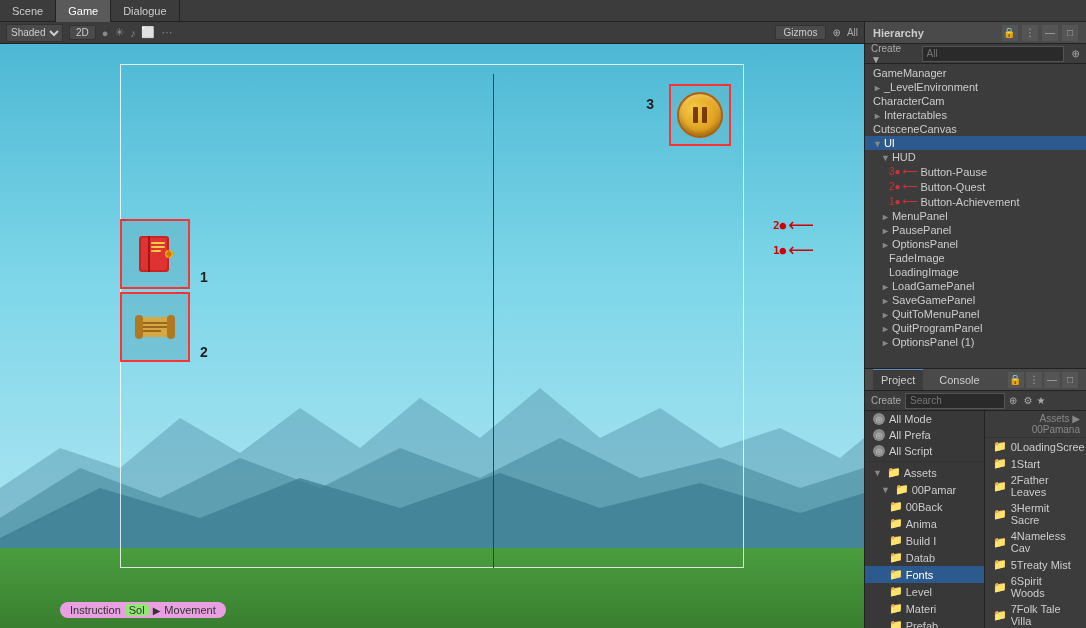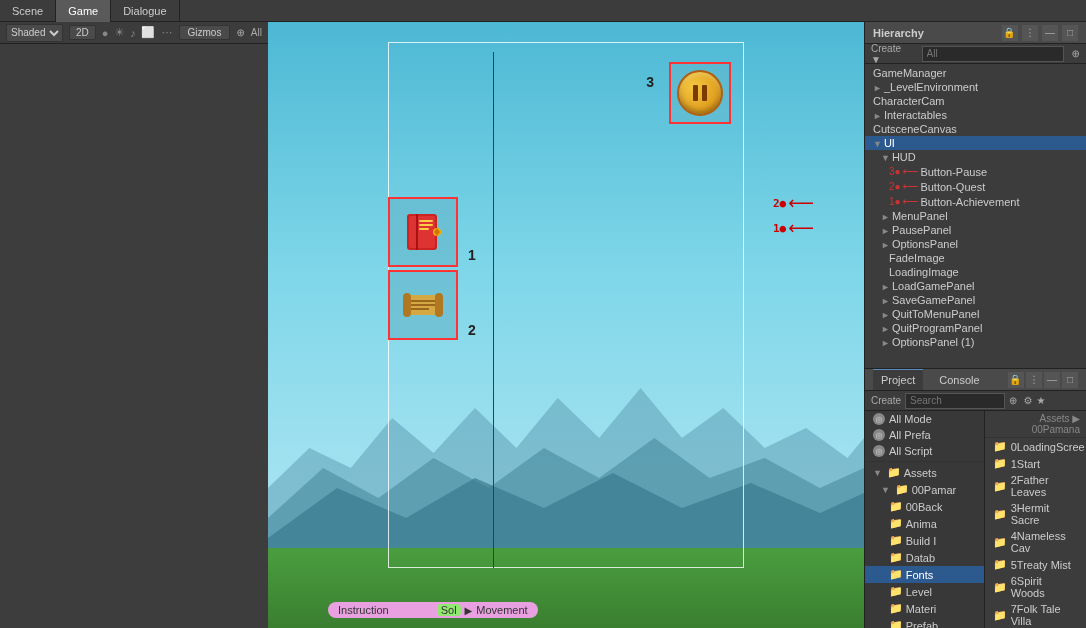--- a/index.html
+++ b/index.html
@@ -25,21 +25,21 @@
     }
     .top-tab.active {
       background: #5a5a5a;
       color: #fff;
     }
 
     
     .scene-area {
       flex: 1;
       display: flex;
-      flex-direction: row;
+      flex-direction: column;
       background: #3d3d3d;
       justify-content: flex-end;
     }
 
     .scene-toolbar {
       background: #3c3c3c;
       height: 22px;
       display: flex;
       align-items: center;
       padding: 0 6px;
@@ -204,21 +204,20 @@
       align-items: center;
     }
 
     .status-segment {
       padding: 0 4px;
       border-radius: 4px;
     }
 
     .status-seg-green {
       background: #90e870;
-      margin-left: 44px;
     }
 
     
     .vert-line {
       position: absolute;
       width: 1px;
       background: #cc0000;
       top: 30px;
       bottom: 60px;
       right: 370px;

